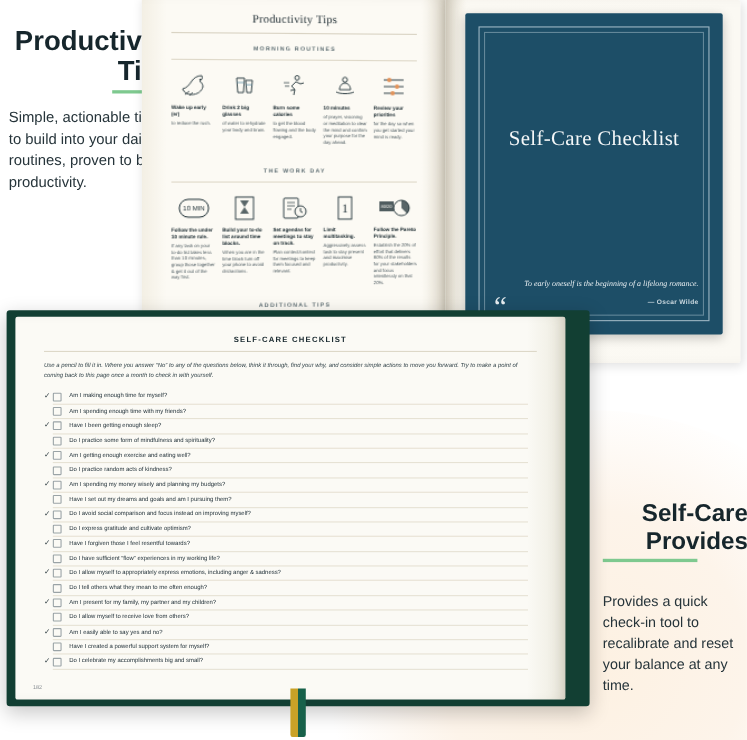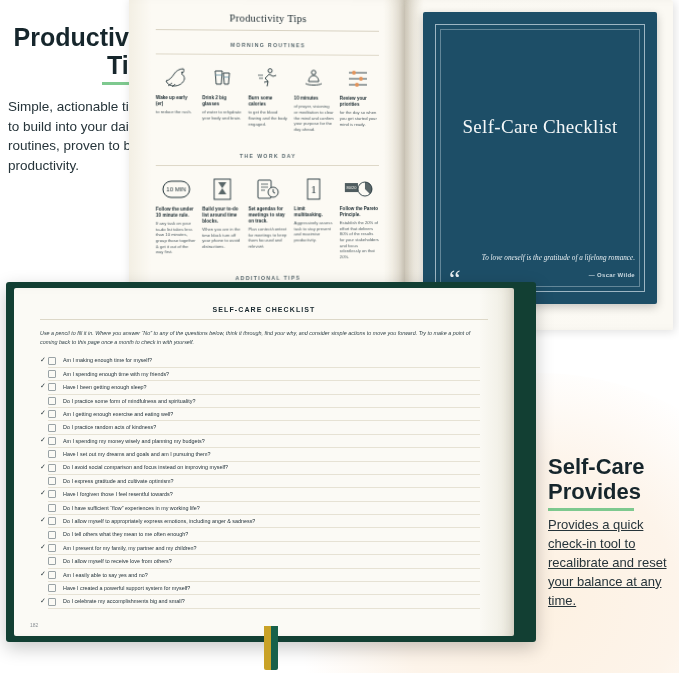--- a/index.html
+++ b/index.html
@@ -67,32 +67,31 @@
     position: absolute;
     left: 548px;
     top: 455px;
     width: 132px;
   }
   .promo-bottom .headline {
     font-size: 22px;
     line-height: 1.12;
     font-weight: 700;
     color: #16262c;
-    text-align: left;
+    text-align: right;
   }
   .promo-bottom .promo-underline {
     margin: 4px 0 0 0;
     width: 86px;
   }
   .promo-bottom .body {
-    margin-top: 5px;
+    margin-top: 27px;
     font-size: 13px;
     line-height: 1.45;
     color: #26343a;
-    text-decoration: underline;
   }
 
   
   .book-top {
     position: absolute;
     left: 133px;
     top: 0px;
     width: 540px;
     height: 330px;
   }
@@ -505,21 +504,21 @@
     <div class="section-label extra-label">ADDITIONAL TIPS</div>
     <div class="rule"></div>
     <div class="page-num-l">140</div>
   </div>
 
   <div class="page-right">
     <div class="cover-card">
       <div class="frame"></div>
       <div class="frame2"></div>
       <div class="cover-title">Self-Care Checklist</div>
-      <div class="cover-quote">To love oneself is the gratitude of a lifelong romance.</div>
+      <div class="cover-quote">To early oneself is the beginning of a lifelong romance.</div>
       <div class="cover-attr">— Oscar Wilde</div>
       <div class="cover-quote-mark">“</div>
     </div>
   </div>
 </div>
 
 <div class="book-bottom">
   <div class="inner-page">
     <div class="cl-title">SELF-CARE CHECKLIST</div>
     <div class="cl-rule"></div>

